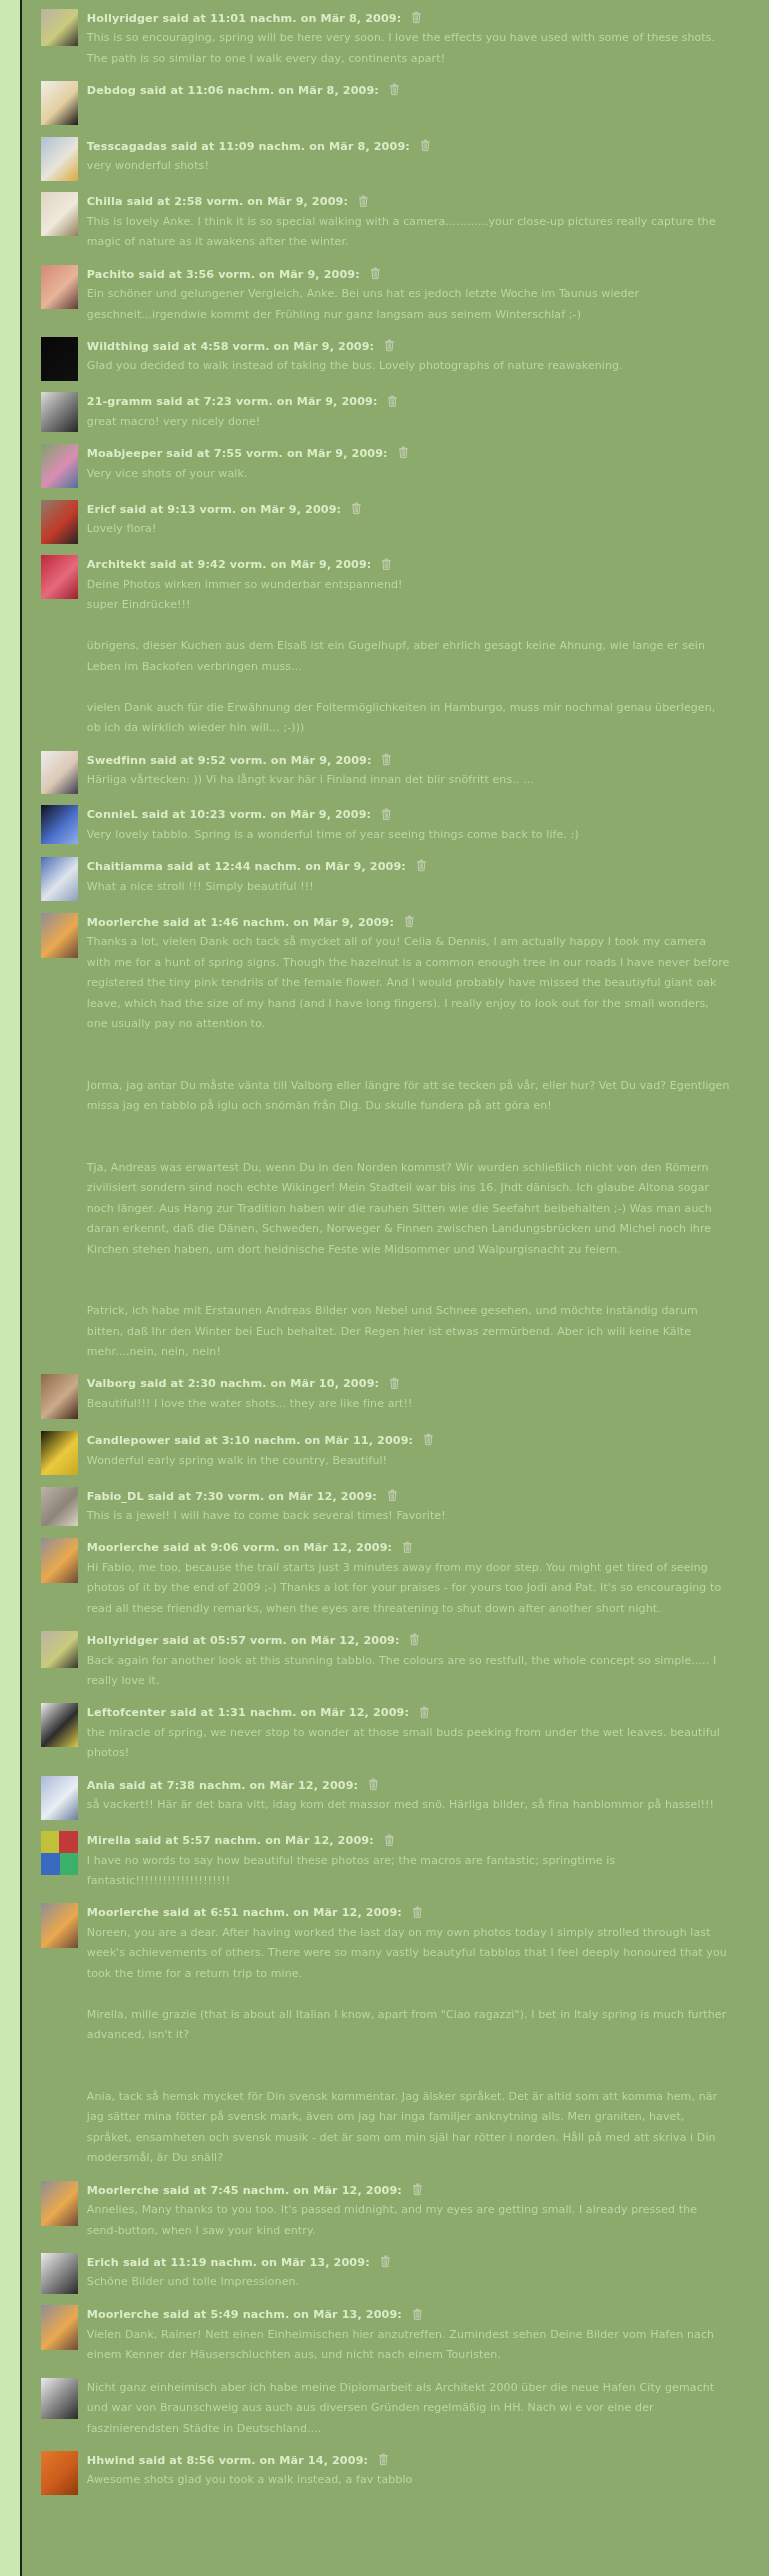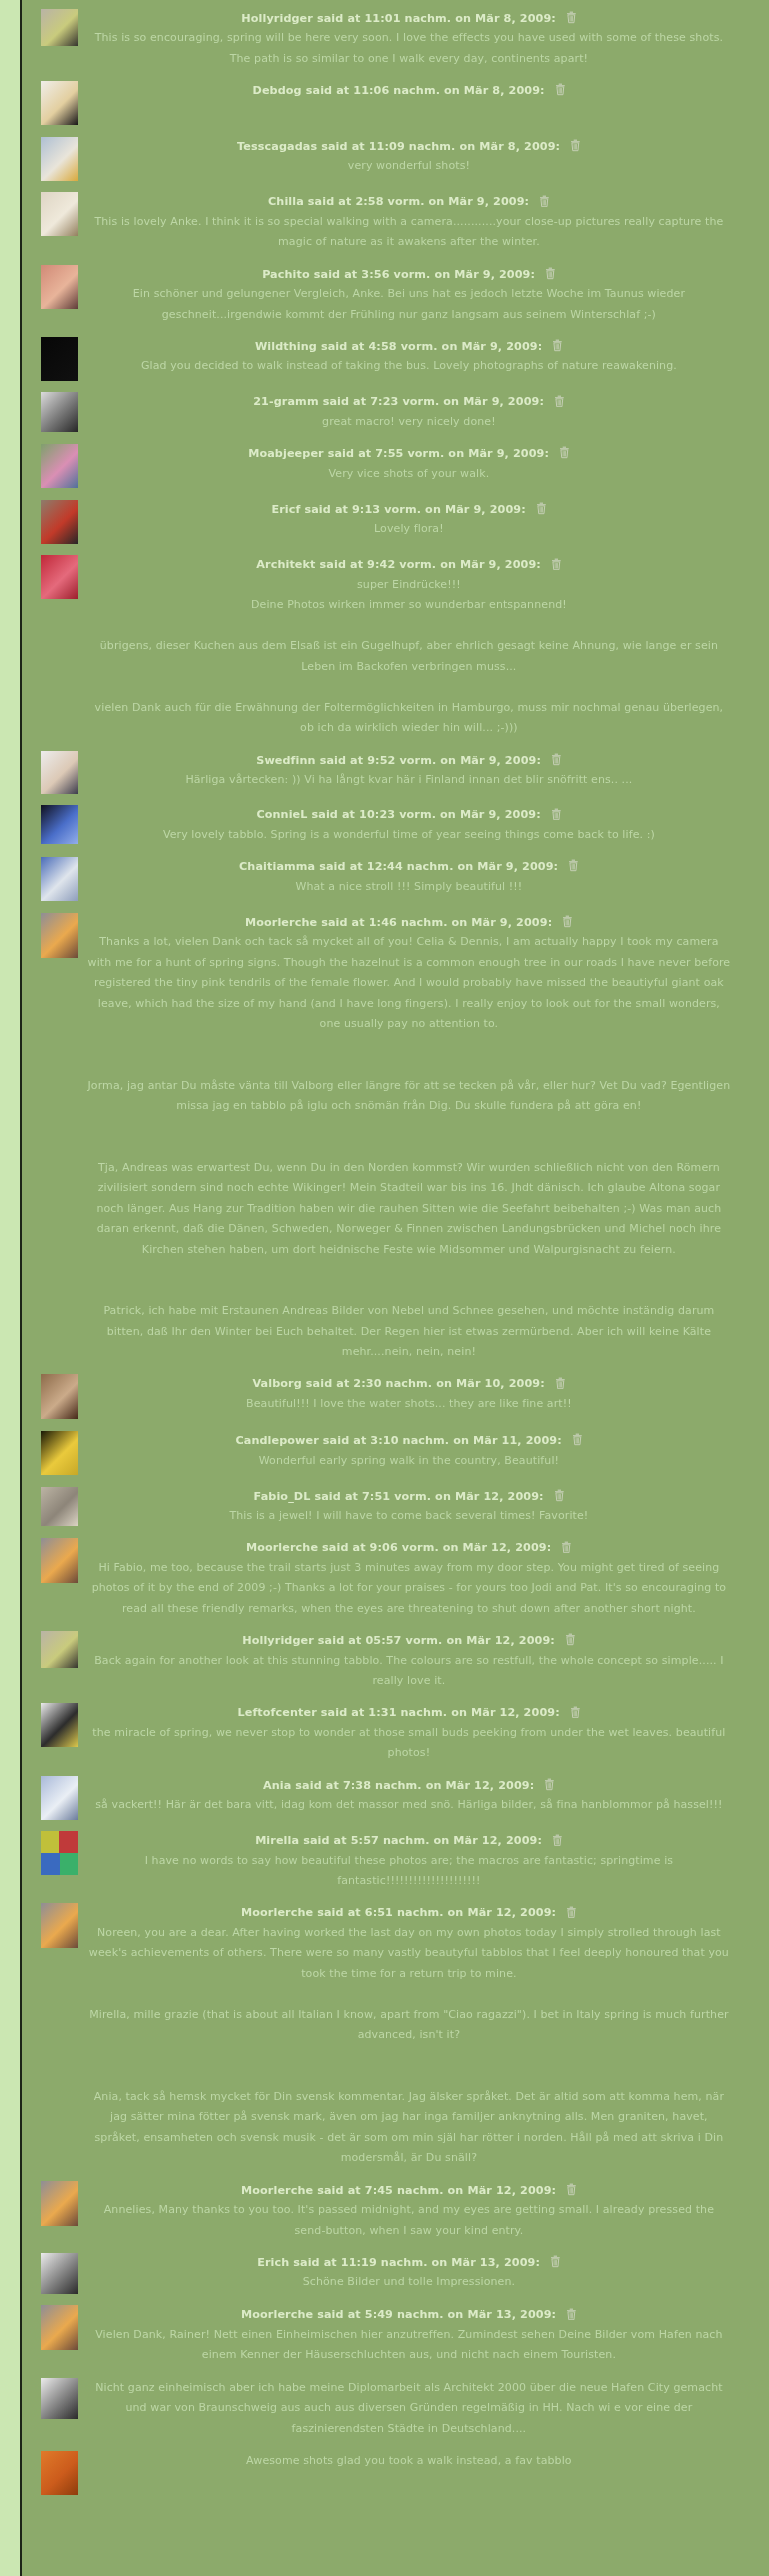--- a/index.html
+++ b/index.html
@@ -39,21 +39,21 @@
     display:flex;
     align-items:flex-start;
     margin-bottom:11.7px;
   }
   .avatar{
     flex:0 0 37px;
     width:37px;
     margin-right:8.8px;
     background:#999;
   }
-  .content{flex:1;min-width:0;text-align:center;}
+  .content{flex:1;min-width:0;}
   .header{
     font-size:11.2px;
     font-weight:bold;
     color:var(--header);
     line-height:19.5px;
     letter-spacing:0.1px;
   }
   .user{cursor:pointer;}
   .trash-icon{
     display:inline-block;
@@ -242,22 +242,22 @@
       <div class="header">
         <span class="user">Architekt</span><span class="meta"> said at 9:42 vorm. on Mär 9, 2009:</span>
         <svg class="trash-icon" width="10.7" height="12.7" viewBox="0 0 11 13" fill="none">
           <path d="M1 2.8 H10" stroke-width="1.2" stroke="#c6cfb7"></path>
           <path d="M3.8 1.2 H7.2" stroke-width="1.2" stroke="#c6cfb7"></path>
           <path d="M2 4 L2.8 12 H8.2 L9 4 Z" stroke-width="1" stroke="#c6cfb7"></path>
           <path d="M4.2 5.2 V10.8 M5.5 5.2 V10.8 M6.8 5.2 V10.8" stroke-width="0.8" stroke="#c6cfb7"></path>
         </svg>
       </div>
       <div class="cbody">
+              <div class="para">Deine Photos wirken immer so wunderbar entspannend!</div>
               <div class="para">super Eindrücke!!!</div>
-              <div class="para">Deine Photos wirken immer so wunderbar entspannend!</div>
               <div class="blank"></div>
               <div class="para">übrigens, dieser Kuchen aus dem Elsaß ist ein Gugelhupf, aber ehrlich gesagt keine Ahnung, wie lange er sein Leben im Backofen verbringen muss...</div>
               <div class="blank"></div>
               <div class="para">vielen Dank auch für die Erwähnung der Foltermöglichkeiten in Hamburgo, muss mir nochmal genau überlegen, ob ich da wirklich wieder hin will... ;-)))</div>
             </div>
     </div>
   </div>
 
   <div class="comment">
     <div class="avatar" style="height: 43px; background: linear-gradient(135deg, rgb(236, 236, 236), rgb(220, 201, 182) 55%, rgb(60, 60, 76));"></div>
@@ -373,21 +373,21 @@
       <div class="cbody">
               <div class="para">Wonderful early spring walk in the country, Beautiful!</div>
             </div>
     </div>
   </div>
 
   <div class="comment">
     <div class="avatar" style="height: 39px; background: linear-gradient(135deg, rgb(188, 180, 164), rgb(141, 133, 121) 55%, rgb(220, 212, 196));"></div>
     <div class="content">
       <div class="header">
-        <span class="user">Fabio_DL</span><span class="meta"> said at 7:51 vorm. on Mär 12, 2009:</span>
+        <span class="user">Fabio_DL</span><span class="meta"> said at 7:30 vorm. on Mär 12, 2009:</span>
         <svg class="trash-icon" width="10.7" height="12.7" viewBox="0 0 11 13" fill="none">
           <path d="M1 2.8 H10" stroke-width="1.2" stroke="#c6cfb7"></path>
           <path d="M3.8 1.2 H7.2" stroke-width="1.2" stroke="#c6cfb7"></path>
           <path d="M2 4 L2.8 12 H8.2 L9 4 Z" stroke-width="1" stroke="#c6cfb7"></path>
           <path d="M4.2 5.2 V10.8 M5.5 5.2 V10.8 M6.8 5.2 V10.8" stroke-width="0.8" stroke="#c6cfb7"></path>
         </svg>
       </div>
       <div class="cbody">
               <div class="para">This is a jewel! I will have to come back several times! Favorite!</div>
             </div>
@@ -566,20 +566,29 @@
     <div class="content">
       <div class="cbody">
               <div class="para">Nicht ganz einheimisch aber ich habe meine Diplomarbeit als Architekt 2000 über die neue Hafen City gemacht und war von Braunschweig aus auch aus diversen Gründen regelmäßig in HH. Nach wi e vor eine der faszinierendsten Städte in Deutschland....</div>
             </div>
     </div>
   </div>
 
   <div class="comment">
     <div class="avatar" style="height: 44px; background: linear-gradient(135deg, rgb(224, 122, 42), rgb(204, 92, 28) 55%, rgb(141, 60, 12));"></div>
     <div class="content">
+      <div class="header">
+        <span class="user">Hhwind</span><span class="meta"> said at 8:56 vorm. on Mär 14, 2009:</span>
+        <svg class="trash-icon" width="10.7" height="12.7" viewBox="0 0 11 13" fill="none">
+          <path d="M1 2.8 H10" stroke-width="1.2" stroke="#c6cfb7"></path>
+          <path d="M3.8 1.2 H7.2" stroke-width="1.2" stroke="#c6cfb7"></path>
+          <path d="M2 4 L2.8 12 H8.2 L9 4 Z" stroke-width="1" stroke="#c6cfb7"></path>
+          <path d="M4.2 5.2 V10.8 M5.5 5.2 V10.8 M6.8 5.2 V10.8" stroke-width="0.8" stroke="#c6cfb7"></path>
+        </svg>
+      </div>
       <div class="cbody">
               <div class="para">Awesome shots glad you took a walk instead, a fav tabblo</div>
             </div>
     </div>
   </div>
 </div>
   </div>
 </div>
 
 

